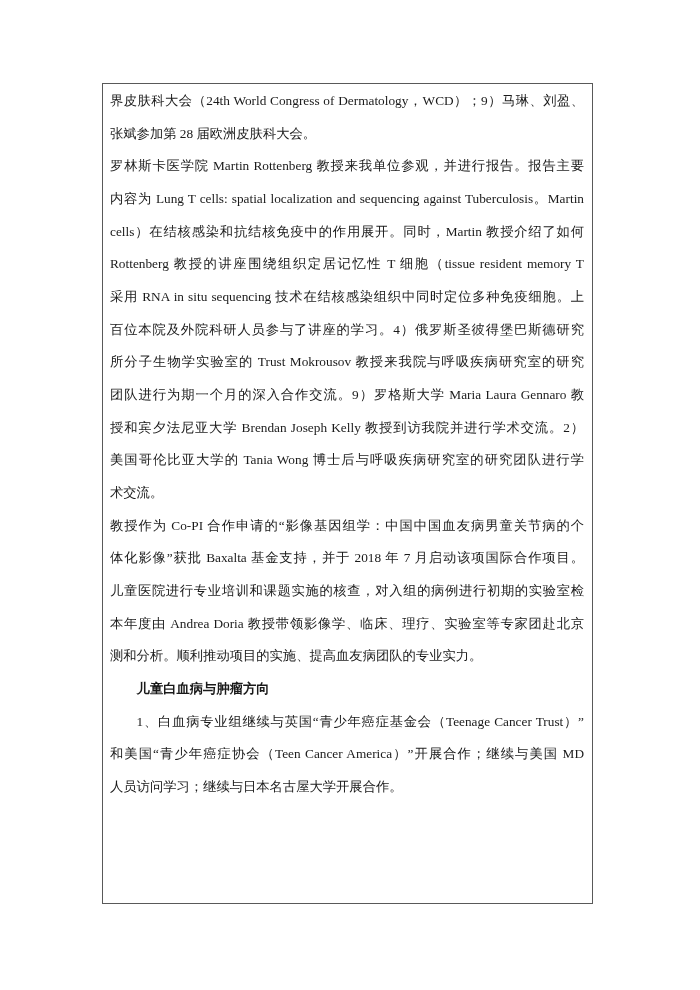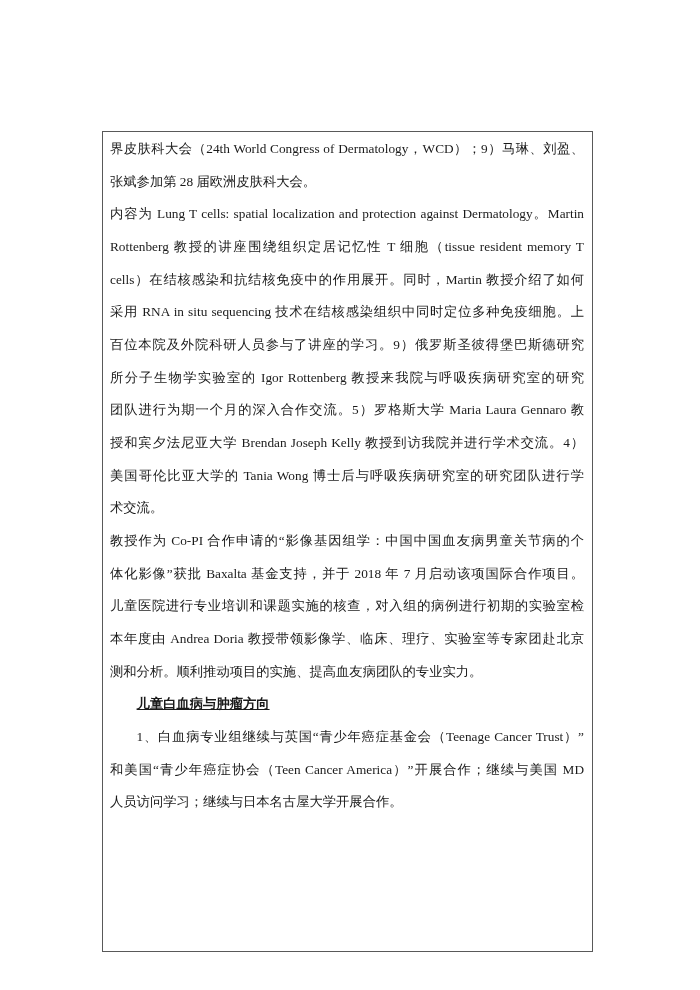--- a/index.html
+++ b/index.html
@@ -18,57 +18,57 @@
   .table-cell {
     position: absolute;
     left: 102px;
     top: 83px;
     width: 491px;
     height: 821px;
     box-sizing: border-box;
     border: 1.5px solid #595959;
     padding: 1px 8px 0 7px;
     background: #ffffff;
-    margin-top: 48px;
   }
   .para { margin: 0; padding: 0; }
   .line {
     height: 32.68px;
     line-height: 32.68px;
     font-size: 13.3px;
     color: #1a1a1a;
     text-align: justify;
     text-align-last: justify;
     overflow: hidden;
     white-space: normal;
   }
   .line.endp { text-align-last: auto; }
   .line.ind  { text-indent: 2em; }
-  .line.bold { font-weight: 700; text-decoration: underline; }
+  .line.bold { font-weight: 700; }
 </style>
 </head>
 <body>
 
 <div class="page">
   <div class="table-cell">
 
     <div class="para">
       <div class="line">界皮肤科大会（24th World Congress of Dermatology，WCD）；9）马琳、刘盈、</div>
       <div class="line endp">张斌参加第 28 届欧洲皮肤科大会。</div>
     </div>
 
     <div class="para">
-      <div class="line">内容为 Lung T cells: spatial localization and protection against Dermatology。Martin</div>
+      <div class="line">罗林斯卡医学院 Martin Rottenberg 教授来我单位参观，并进行报告。报告主要</div>
+      <div class="line">内容为 Lung T cells: spatial localization and sequencing against Tuberculosis。Martin</div>
+      <div class="line">cells）在结核感染和抗结核免疫中的作用展开。同时，Martin 教授介绍了如何</div>
       <div class="line">Rottenberg 教授的讲座围绕组织定居记忆性 T 细胞（tissue resident memory T</div>
-      <div class="line">cells）在结核感染和抗结核免疫中的作用展开。同时，Martin 教授介绍了如何</div>
       <div class="line">采用 RNA in situ sequencing 技术在结核感染组织中同时定位多种免疫细胞。上</div>
-      <div class="line">百位本院及外院科研人员参与了讲座的学习。9）俄罗斯圣彼得堡巴斯德研究</div>
-      <div class="line">所分子生物学实验室的 Igor Rottenberg 教授来我院与呼吸疾病研究室的研究</div>
-      <div class="line">团队进行为期一个月的深入合作交流。5）罗格斯大学 Maria Laura Gennaro 教</div>
-      <div class="line">授和宾夕法尼亚大学 Brendan Joseph Kelly 教授到访我院并进行学术交流。4）</div>
+      <div class="line">百位本院及外院科研人员参与了讲座的学习。4）俄罗斯圣彼得堡巴斯德研究</div>
+      <div class="line">所分子生物学实验室的 Trust Mokrousov 教授来我院与呼吸疾病研究室的研究</div>
+      <div class="line">团队进行为期一个月的深入合作交流。9）罗格斯大学 Maria Laura Gennaro 教</div>
+      <div class="line">授和宾夕法尼亚大学 Brendan Joseph Kelly 教授到访我院并进行学术交流。2）</div>
       <div class="line">美国哥伦比亚大学的 Tania Wong 博士后与呼吸疾病研究室的研究团队进行学</div>
       <div class="line endp">术交流。</div>
     </div>
 
     <div class="para">
       <div class="line">教授作为 Co-PI 合作申请的“影像基因组学：中国中国血友病男童关节病的个</div>
       <div class="line">体化影像”获批 Baxalta 基金支持，并于 2018 年 7 月启动该项国际合作项目。</div>
       <div class="line">儿童医院进行专业培训和课题实施的核查，对入组的病例进行初期的实验室检</div>
       <div class="line">本年度由 Andrea Doria 教授带领影像学、临床、理疗、实验室等专家团赴北京</div>
       <div class="line endp">测和分析。顺利推动项目的实施、提高血友病团队的专业实力。</div>

